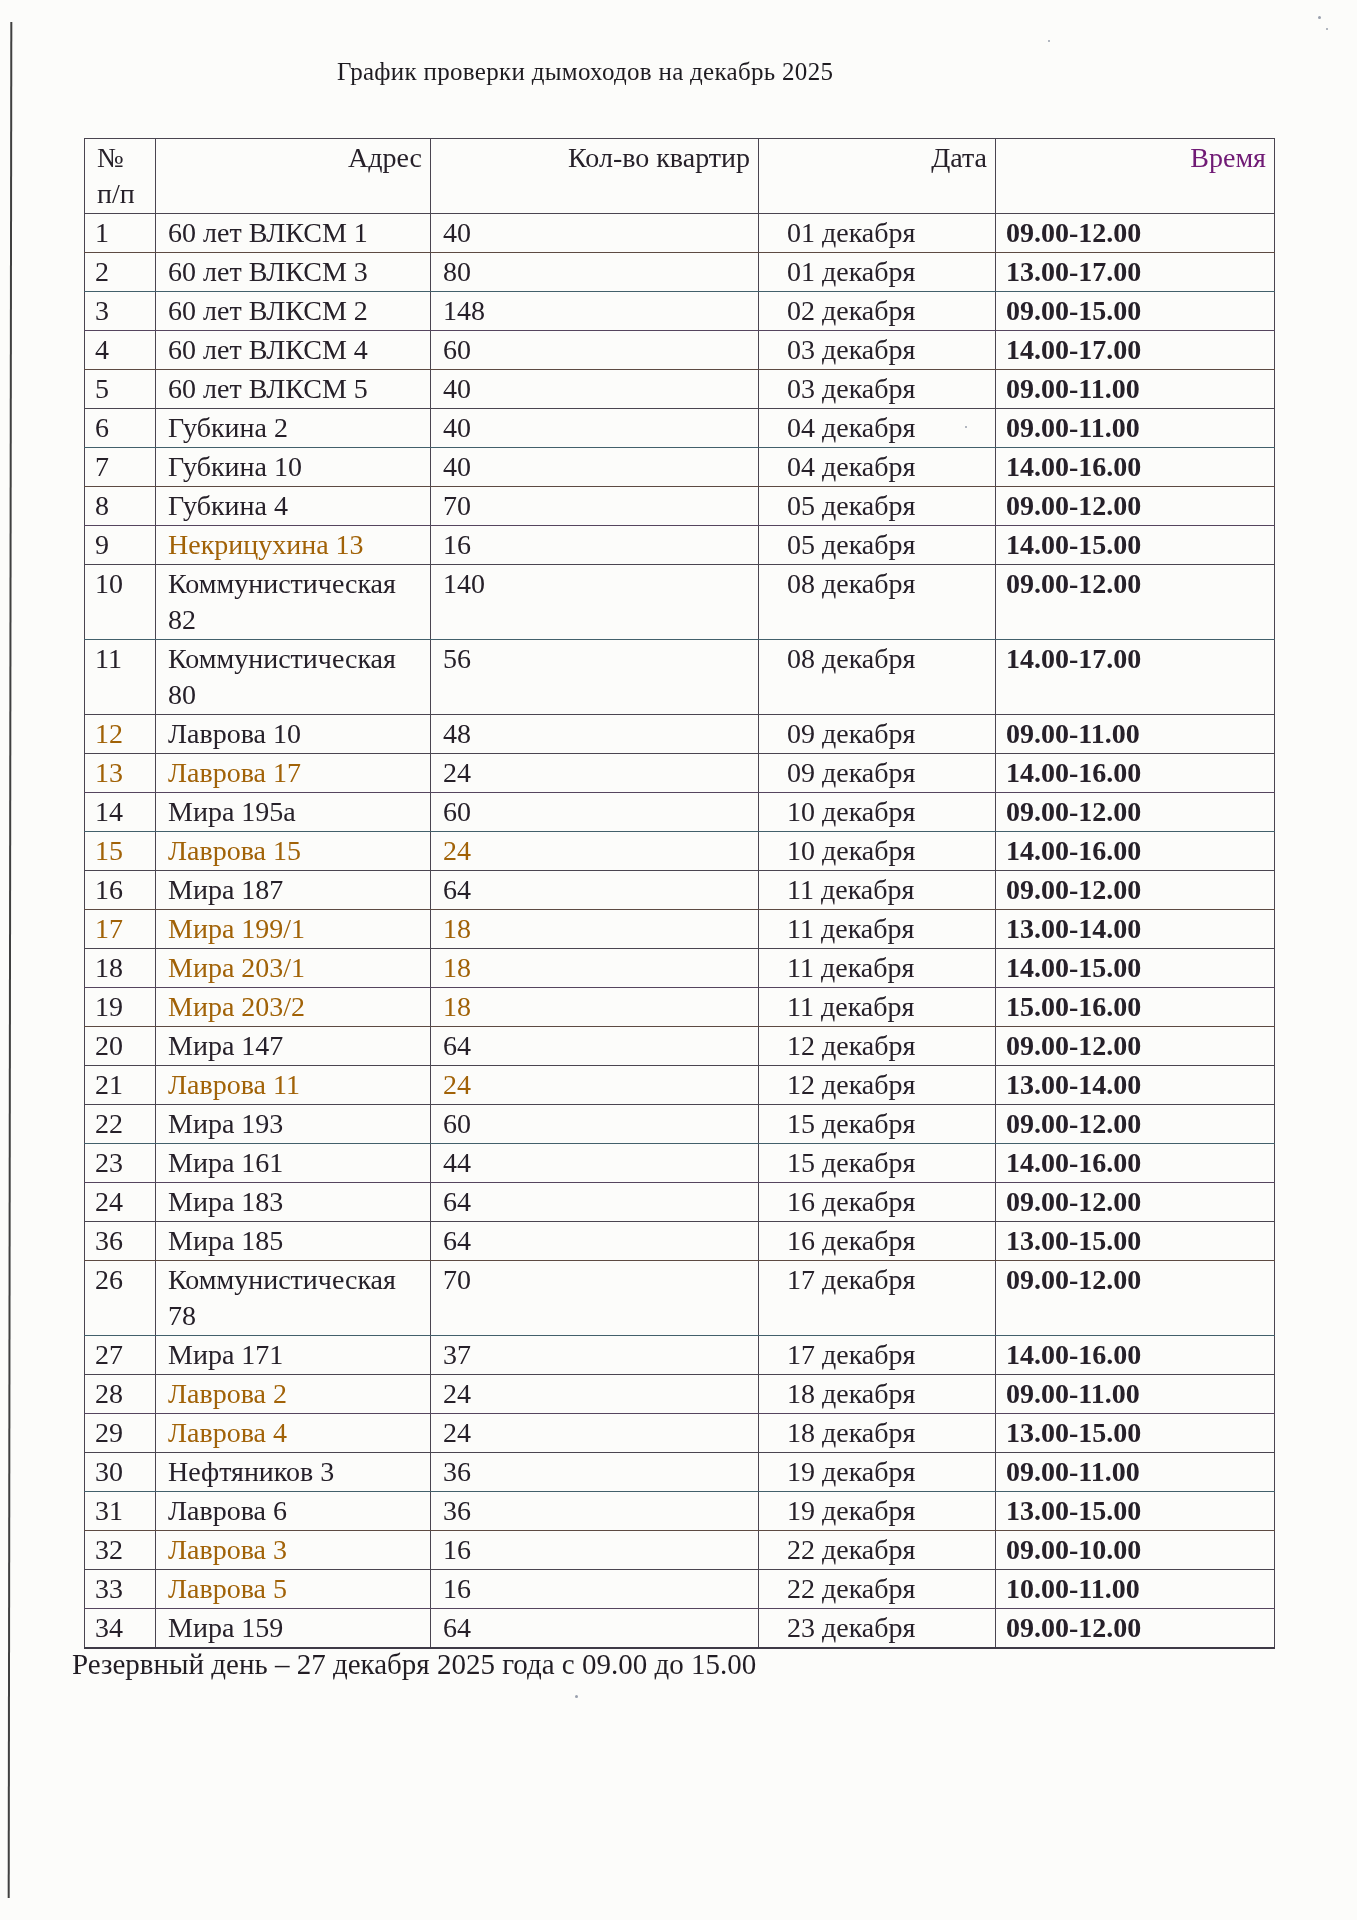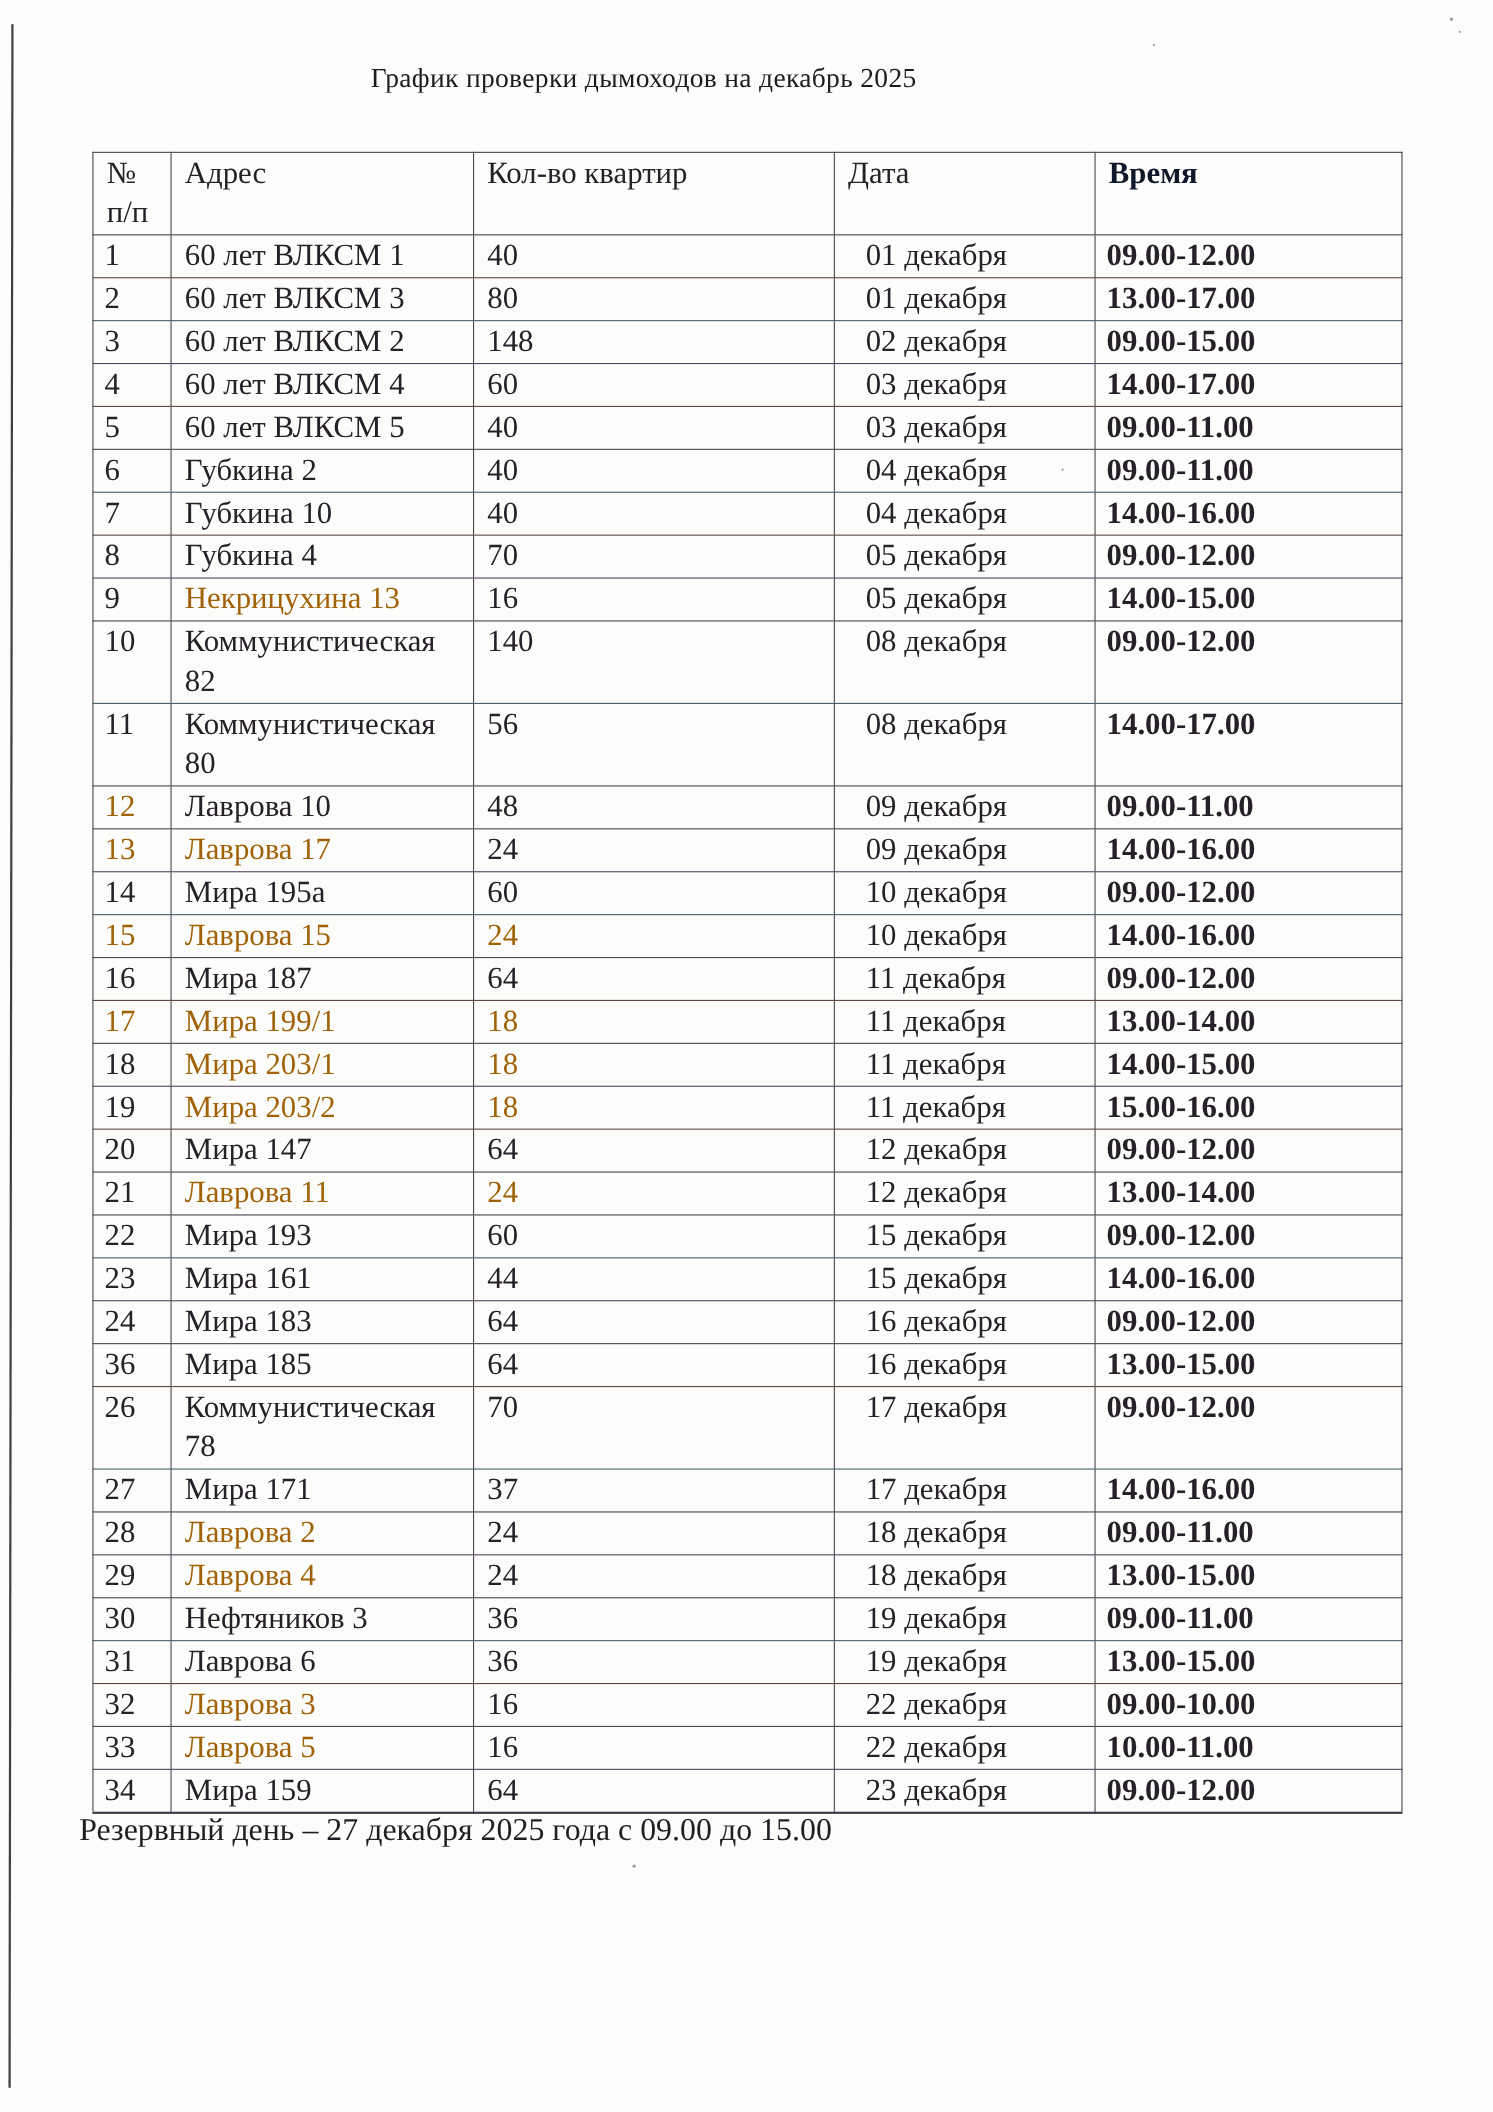--- a/index.html
+++ b/index.html
@@ -36,27 +36,27 @@
     border:1px solid #4a4550;
     vertical-align:top;
     line-height:36px;
     padding:1px 8px 1px 12px;
     text-align:left;
     font-weight:normal;
     overflow:hidden;
   }
   .schedule{border:1px solid #3e3a46;border-bottom-width:2px;}
   .schedule thead th{height:58px;}
-  .schedule thead th.c{text-align:left;}
+  .schedule thead th.c{text-align:right;}
   .schedule tbody td{height:36px;}
   .schedule td.num{padding-left:10px;}
   .schedule td.date{padding-left:28px;}
   .schedule td.time{padding-left:10px;font-weight:bold;}
   .hdr-line{display:block;}
-  th.time-h{color:#0f172a;font-weight:bold;}
+  th.time-h{color:#701a75;}
   .b{font-weight:bold;color:#a16207;}
 
   
   .schedule tbody tr:nth-child(3n+1) td{border-bottom-color:#5d4a42;}
   .schedule tbody tr:nth-child(4n+2) td{border-bottom-color:#42606b;}
   .schedule tbody tr:nth-child(5n+3) td{border-bottom-color:#55455e;}
 
   .footer-note{
     position:absolute;left:72px;top:1648px;
     font-size:29px;color:#221d24;white-space:nowrap;

